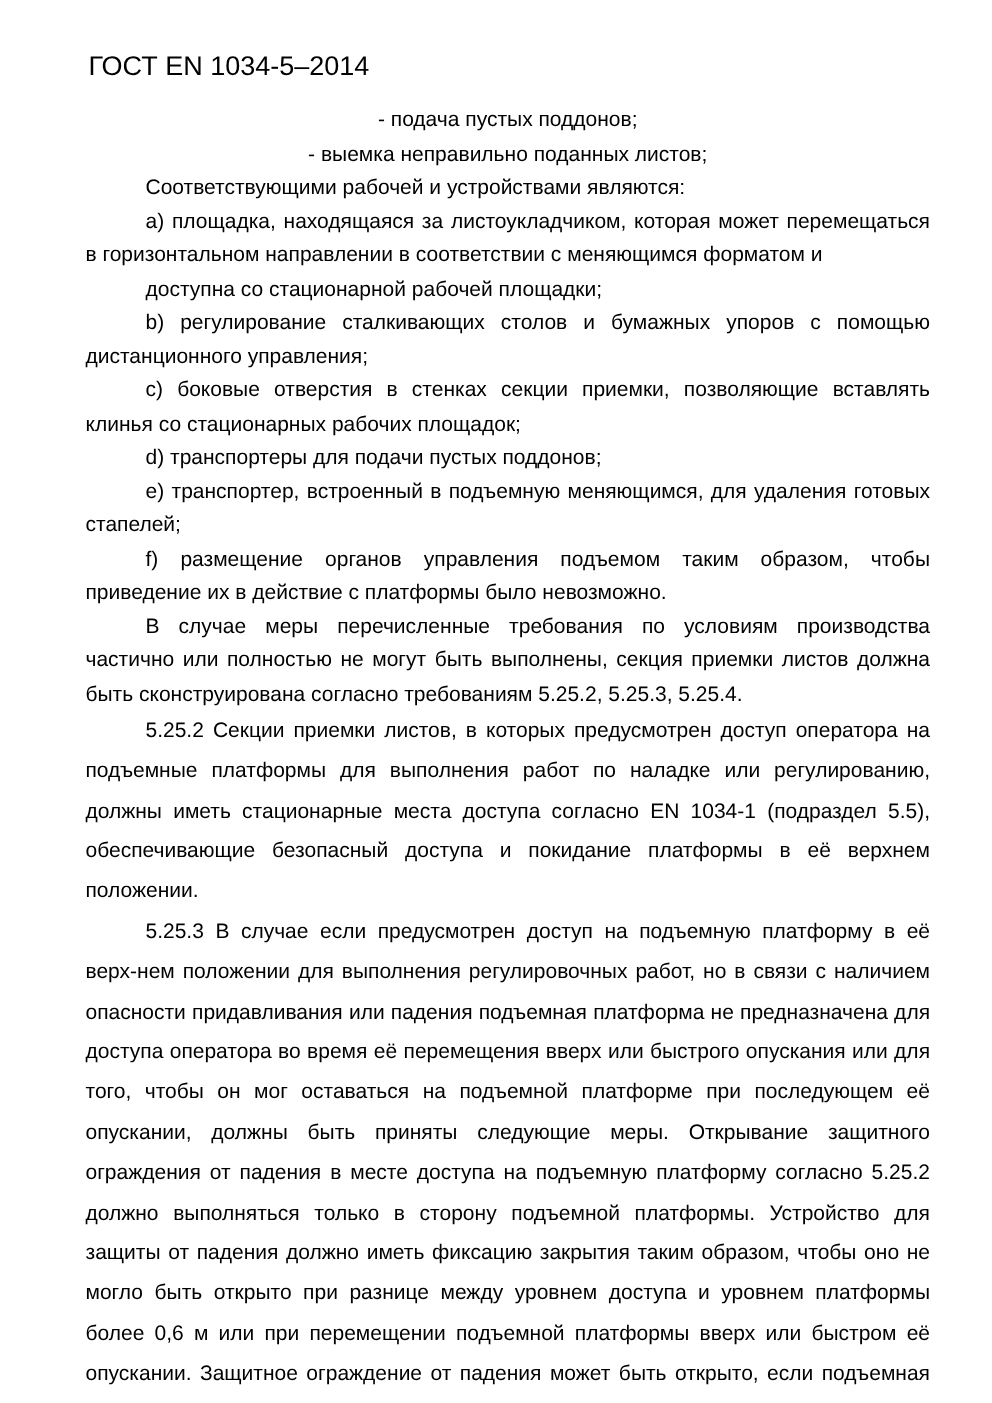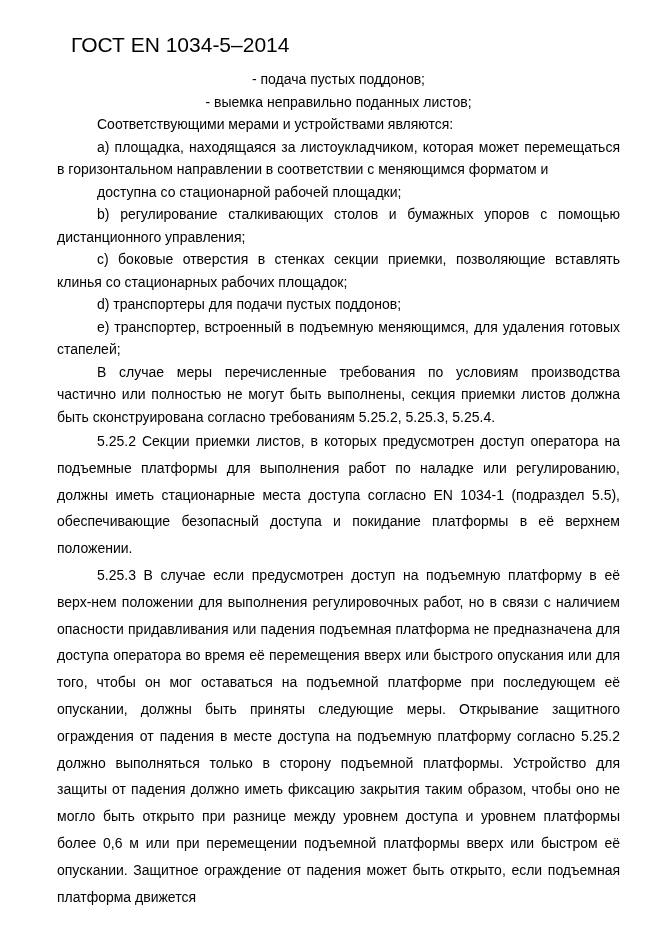--- a/index.html
+++ b/index.html
@@ -12,22 +12,22 @@
     width: 661px;
     height: 935px;
     background: #ffffff;
     color: #000000;
     font-family: "Liberation Sans", sans-serif;
     overflow: hidden;
   }
   .running-header {
     position: absolute;
     top: 36px;
-    left: 71px;
-    font-size: 21px;
+    left: 59px;
+    font-size: 18px;
     line-height: 17px;
     white-space: nowrap;
   }
   .content {
     position: absolute;
     top: 68px;
     left: 57px;
     width: 563px;
     font-size: 14px;
   }
@@ -48,27 +48,28 @@
 
 <div class="page">
 
   <div class="running-header">ГОСТ EN 1034-5–2014</div>
 
   <div class="content">
 
     <div class="section-a">
       <p class="li">- подача пустых поддонов;</p>
       <p class="li">- выемка неправильно поданных листов;</p>
-      <p class="p">Соответствующими мерами и устройствами являются:</p>
+      <p class="p">Соответствующими рабочей и устройствами являются:</p>
       <p class="p">a) площадка, находящаяся за листоукладчиком, которая может перемещаться в горизонтальном направлении в соответствии с меняющимся форматом и</p>
       <p class="p">доступна со стационарной рабочей площадки;</p>
       <p class="p">b) регулирование сталкивающих столов и бумажных упоров с помощью дистанционного управления;</p>
       <p class="p">c) боковые отверстия в стенках секции приемки, позволяющие вставлять клинья со стационарных рабочих площадок;</p>
       <p class="p">d) транспортеры для подачи пустых поддонов;</p>
       <p class="p">e) транспортер, встроенный в подъемную меняющимся, для удаления готовых стапелей;</p>
+      <p class="p">f) размещение органов управления подъемом таким образом, чтобы приведение их в действие с платформы было невозможно.</p>
       <p class="p">В случае меры перечисленные требования по условиям производства частично или полностью не могут быть выполнены, секция приемки листов должна быть сконструирована согласно требованиям 5.25.2, 5.25.3, 5.25.4.</p>
     </div>
 
     <div class="section-b">
       <p class="p">5.25.2 Секции приемки листов, в которых предусмотрен доступ оператора на подъемные платформы для выполнения работ по наладке или регулированию, должны иметь стационарные места доступа согласно EN 1034-1 (подраздел 5.5), обеспечивающие безопасный доступа и покидание платформы в её верхнем положении.</p>
       <p class="p">5.25.3 В случае если предусмотрен доступ на подъемную платформу в её верх-нем положении для выполнения регулировочных работ, но в связи с наличием опасности придавливания или падения подъемная платформа не предназначена для доступа оператора во время её перемещения вверх или быстрого опускания или для того, чтобы он мог оставаться на подъемной платформе при последующем её опускании, должны быть приняты следующие меры. Открывание защитного ограждения от падения в месте доступа на подъемную платформу согласно 5.25.2 должно выполняться только в сторону подъемной платформы. Устройство для защиты от падения должно иметь фиксацию закрытия таким образом, чтобы оно не могло быть открыто при разнице между уровнем доступа и уровнем платформы более 0,6 м или при перемещении подъемной платформы вверх или быстром её опускании. Защитное ограждение от падения может быть открыто, если подъемная платформа движется</p>
     </div>
 
   </div>
 

